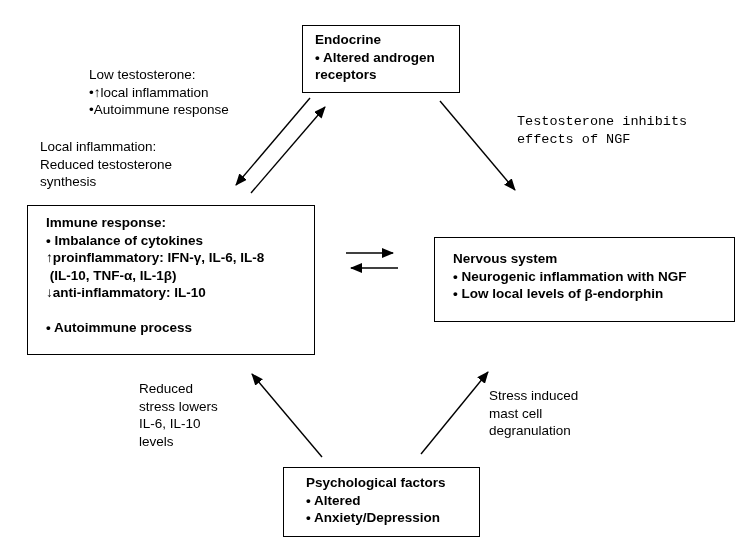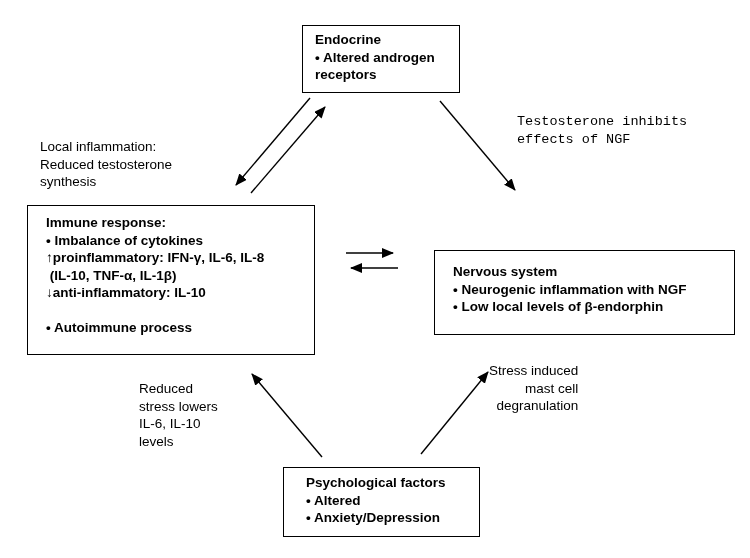--- a/index.html
+++ b/index.html
@@ -38,28 +38,28 @@
     font-size: 13.5px;
     line-height: 17px;
   }
   .line {
     min-height: 17.5px;
     white-space: pre;
   }
   
   .box-endocrine { left: 302px; top: 25px;  width: 158px; height: 68px;  padding: 5px 6px 0 12px; }
   .box-immune    { left: 27px;  top: 205px; width: 288px; height: 150px; padding: 8px 6px 0 18px; }
-  .box-nervous   { left: 434px; top: 250px; width: 301px; height: 85px;  padding: 12px 22px 0 18px; }
+  .box-nervous   { left: 434px; top: 237px; width: 301px; height: 85px;  padding: 12px 22px 0 18px; }
   .box-psych     { left: 283px; top: 467px; width: 197px; height: 70px;  padding: 6px 6px 0 22px; }
 
   .label-low-testosterone   { left: 89px;  top: 66px;  }
   .label-local-inflammation { left: 40px;  top: 138px; }
   .label-testosterone-ngf   { left: 517px; top: 113px; font-family: Liberation Mono, monospace; }
   .label-reduced-stress     { left: 139px; top: 380px; }
-  .label-stress-mast        { left: 489px; top: 362px; text-align: right; }
+  .label-stress-mast        { left: 489px; top: 387px; }
 </style>
 </head>
 <body>
 
 <div class="canvas">
 
   <svg class="arrows" viewBox="0 0 750 558" xmlns="http://www.w3.org/2000/svg">
     <defs>
       <marker id="ah" markerUnits="userSpaceOnUse" markerWidth="13" markerHeight="11" refX="11" refY="5" orient="auto">
         <path d="M0,0 L12,5 L0,10 z" fill="#000000"></path>
@@ -95,20 +95,25 @@
     <div class="line">• Neurogenic inflammation with NGF</div>
     <div class="line">• Low local levels of β-endorphin</div>
   </div>
 
   <div class="box box-psych">
     <div class="line">Psychological factors</div>
     <div class="line">• Altered</div>
     <div class="line">• Anxiety/Depression</div>
   </div>
 
+  <div class="label label-low-testosterone">
+    <div class="line">Low testosterone:</div>
+    <div class="line">•↑local inflammation</div>
+    <div class="line">•Autoimmune response</div>
+  </div>
 
   <div class="label label-local-inflammation">
     <div class="line">Local inflammation:</div>
     <div class="line">Reduced testosterone</div>
     <div class="line">synthesis</div>
   </div>
 
   <div class="label label-testosterone-ngf">
     <div class="line">Testosterone inhibits</div>
     <div class="line">effects of NGF</div>

